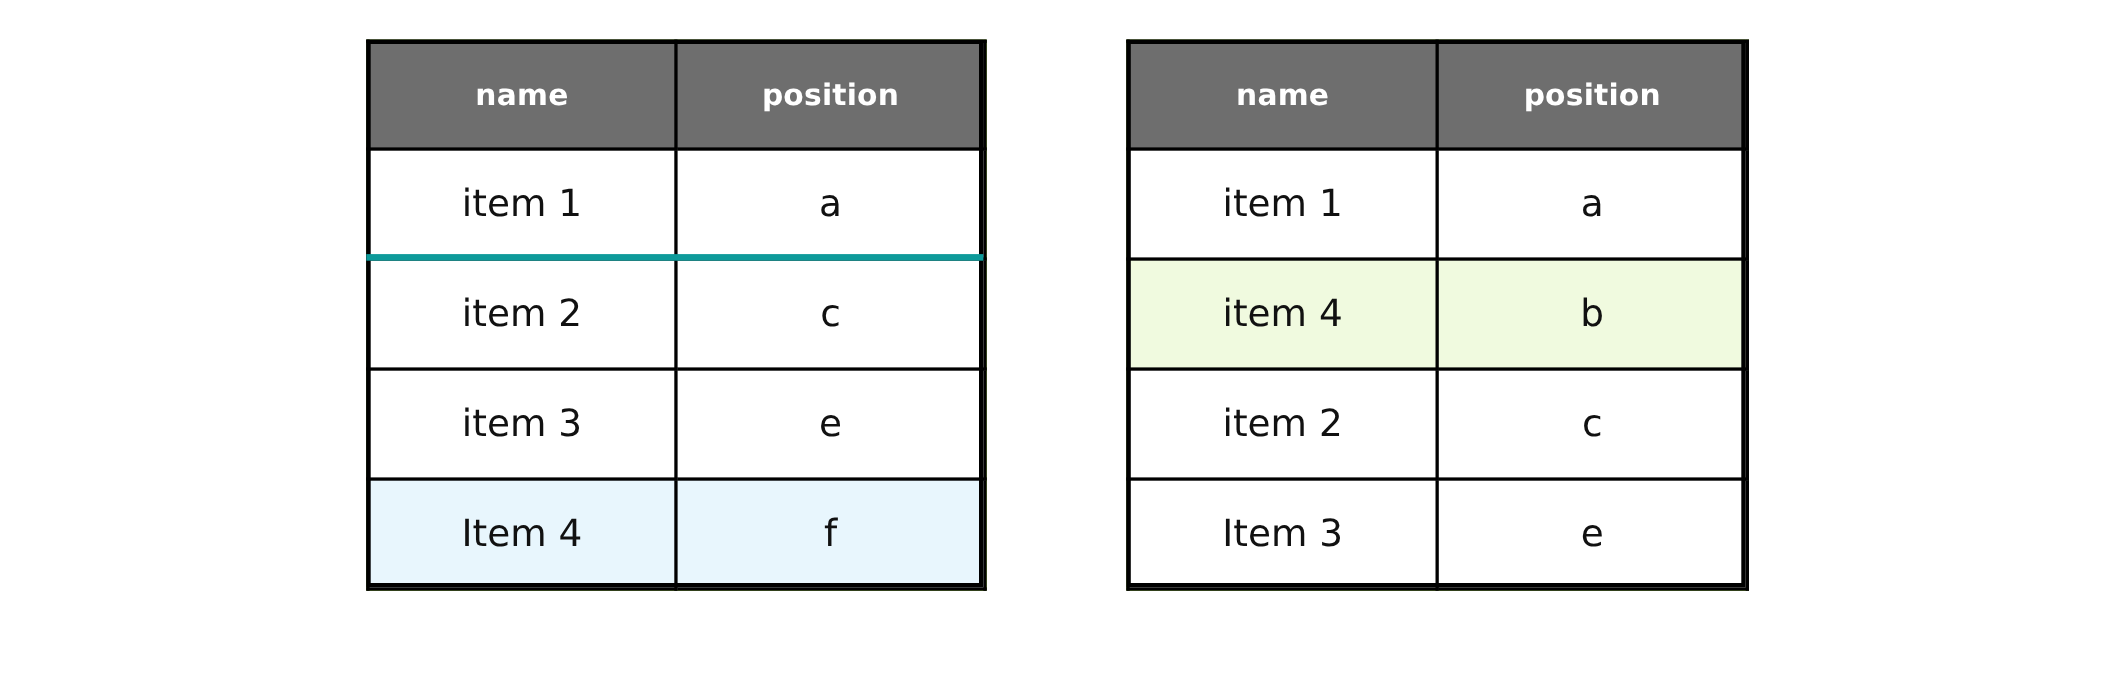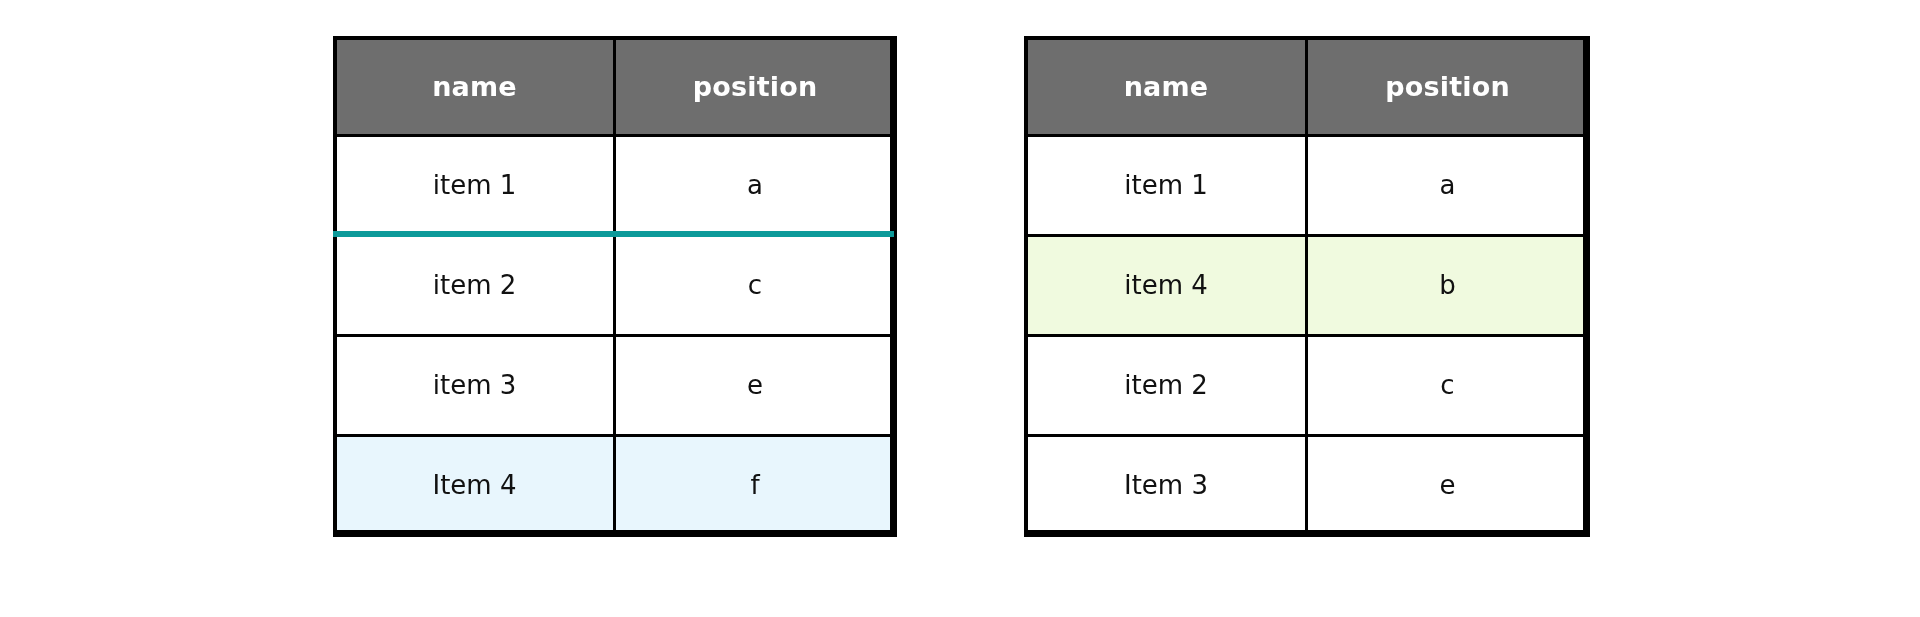--- a/index.html
+++ b/index.html
@@ -49,21 +49,21 @@
     color: #ffffff;
     font-weight: 700;
     font-size: 27px;
     letter-spacing: 0.2px;
     height: 98px;
   }
   .tbl td {
     background: #ffffff;
     color: #111111;
     font-weight: 400;
-    font-size: 26px;
+    font-size: 34px;
     height: 100px;
   }
 
   
   .tbl-wrap::after {
     content: "";
     position: absolute;
     inset: 0;
     border: 4px solid #000000;
     pointer-events: none;

